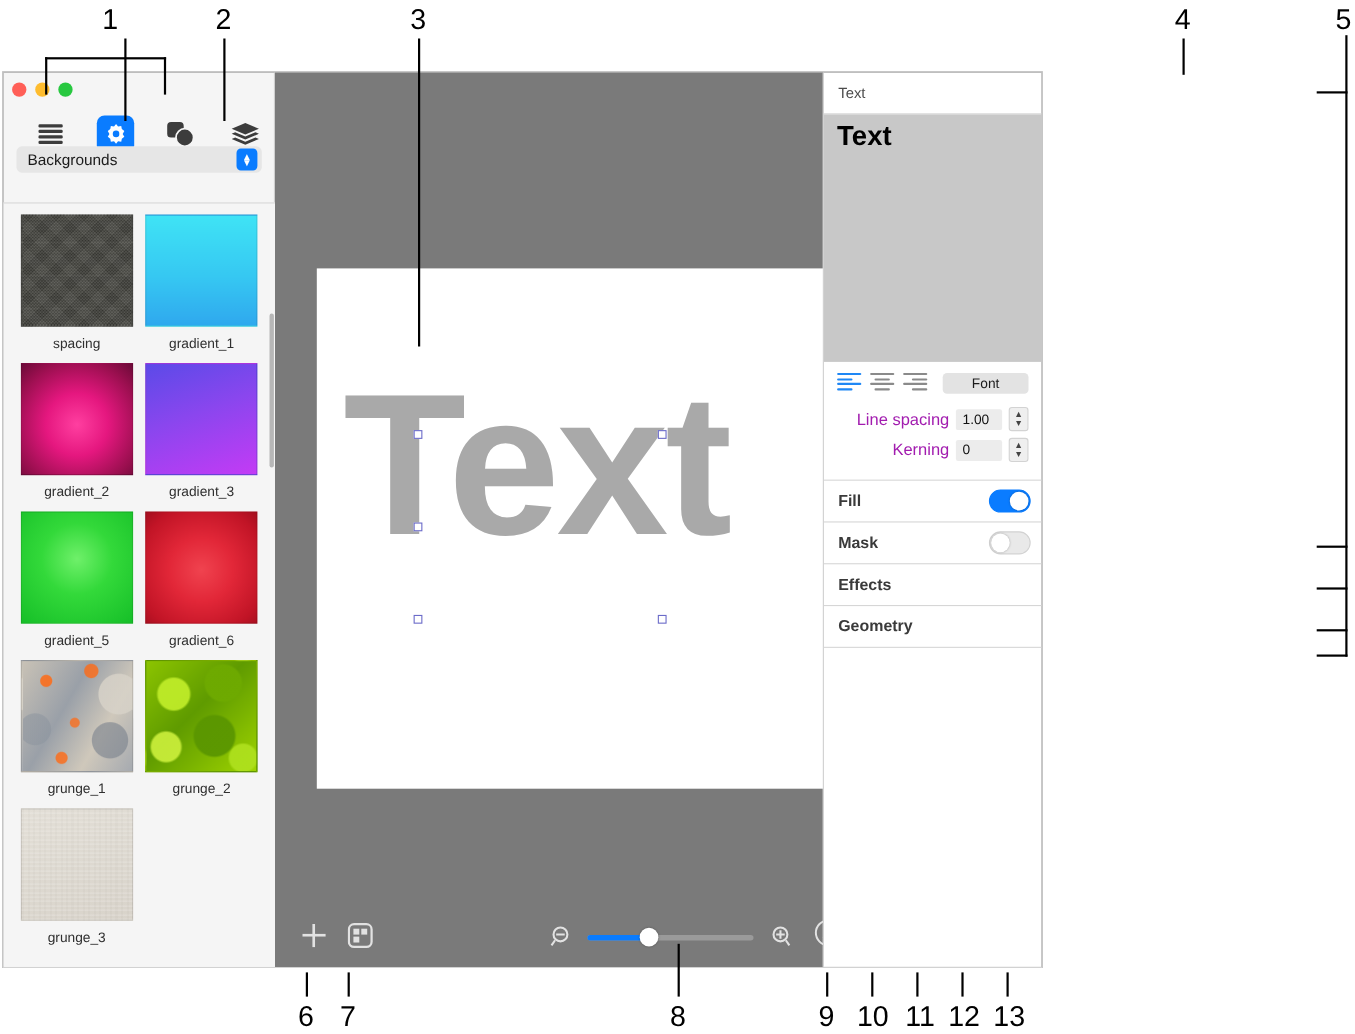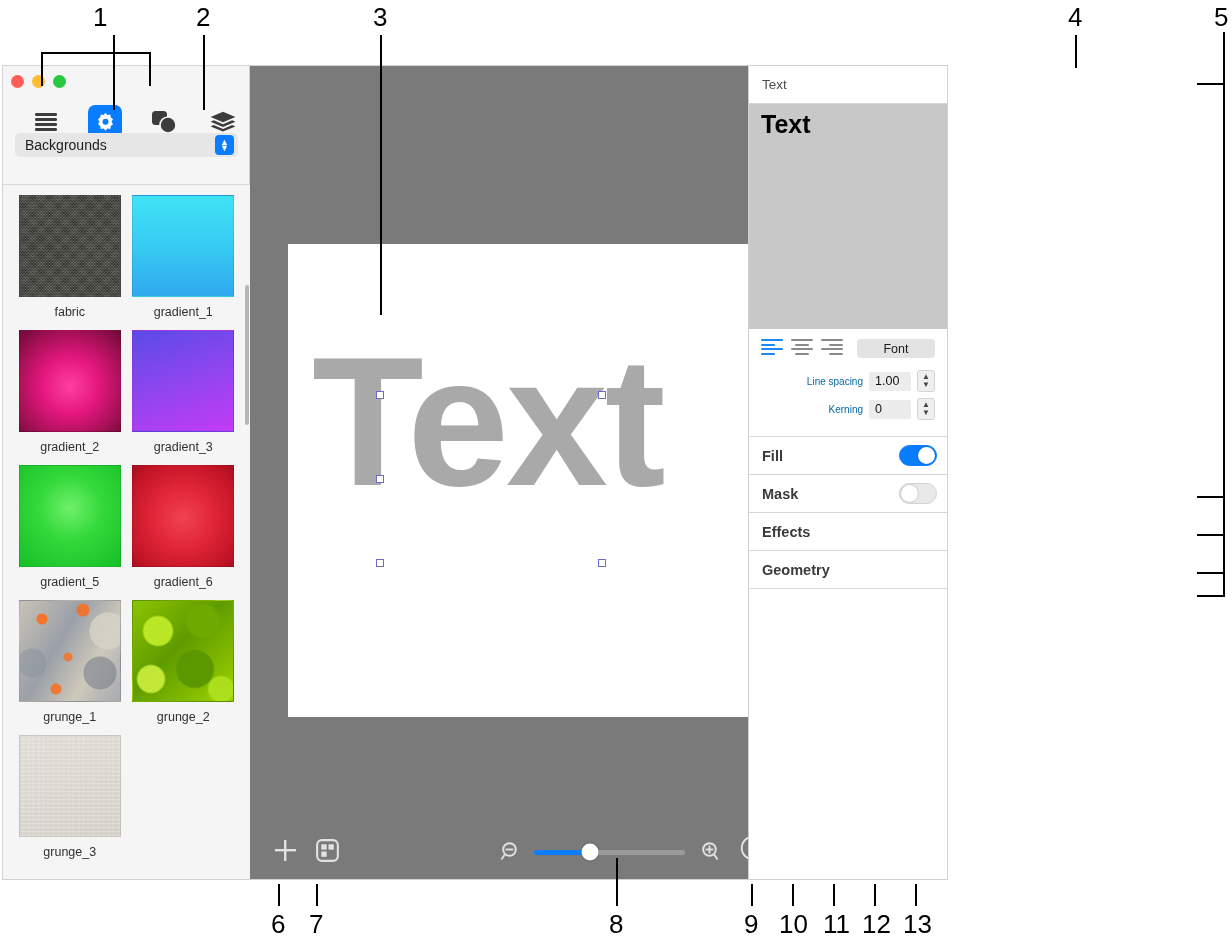--- a/index.html
+++ b/index.html
@@ -139,21 +139,21 @@
   #align-row { display:flex; gap:8px; margin-bottom:12px; }
   .align-btn { width:22px; height:16px; display:flex; flex-direction:column; justify-content:center; gap:2.5px; cursor:pointer; }
   .align-btn i { display:block; height:2.4px; border-radius:1px; background:#8a8a8a; }
   .align-btn.active i { background:#1f87f5; }
   #font-button {
     margin-left:6px; flex:1; height:19px; border-radius:4px; background:#e3e3e3;
     display:flex; align-items:center; justify-content:center;
     font-size:12.5px; color:#1b1b1b; cursor:pointer;
   }
   .field-row { display:flex; align-items:center; justify-content:flex-end; gap:6px; margin-bottom:6px; }
-  .field-label { font-size:10px; color:#0369a1; }
+  .field-label { font-size:15px; color:#a21caf; }
   .field-input {
     width:42px; height:19px; background:#ececec; border-radius:2px;
     display:flex; align-items:center; padding-left:6px;
     font-size:12.5px; color:#111; cursor:text;
   }
   .stepper {
     width:18px; height:22px; background:#efefef; border:1px solid #d3d3d3; border-radius:3px;
     display:flex; flex-direction:column; align-items:center; justify-content:center;
     font-size:8px; color:#444; line-height:8px; cursor:pointer;
   }
@@ -234,21 +234,21 @@
           <span>▲</span>
             <span>▼</span>
         </span>
       </div>
     </div>
 
     <div id="thumb-scroll">
       <div id="thumb-grid">
           <div class="thumb-cell">
             <div class="thumb-img" style="background:#4a4a44;background-image:repeating-linear-gradient(45deg,rgba(255,255,255,.11) 0 1px,transparent 1px 2px),repeating-linear-gradient(-45deg,rgba(0,0,0,.30) 0 1px,transparent 1px 2px),repeating-linear-gradient(0deg,rgba(255,255,255,.07) 0 1px,transparent 1px 3px);"></div>
-            <div class="thumb-label">fabric</div>
+            <div class="thumb-label">spacing</div>
           </div>
           <div class="thumb-cell">
             <div class="thumb-img" style="background:linear-gradient(180deg,#3fe3f5 0%,#36c8f2 55%,#2fa8ee 100%);"></div>
             <div class="thumb-label">gradient_1</div>
           </div>
           <div class="thumb-cell">
             <div class="thumb-img" style="background:radial-gradient(circle at 50% 55%,#ff3fa0 0%,#e5177f 38%,#9a0f4f 78%,#6c0a38 100%);"></div>
             <div class="thumb-label">gradient_2</div>
           </div>
           <div class="thumb-cell">

